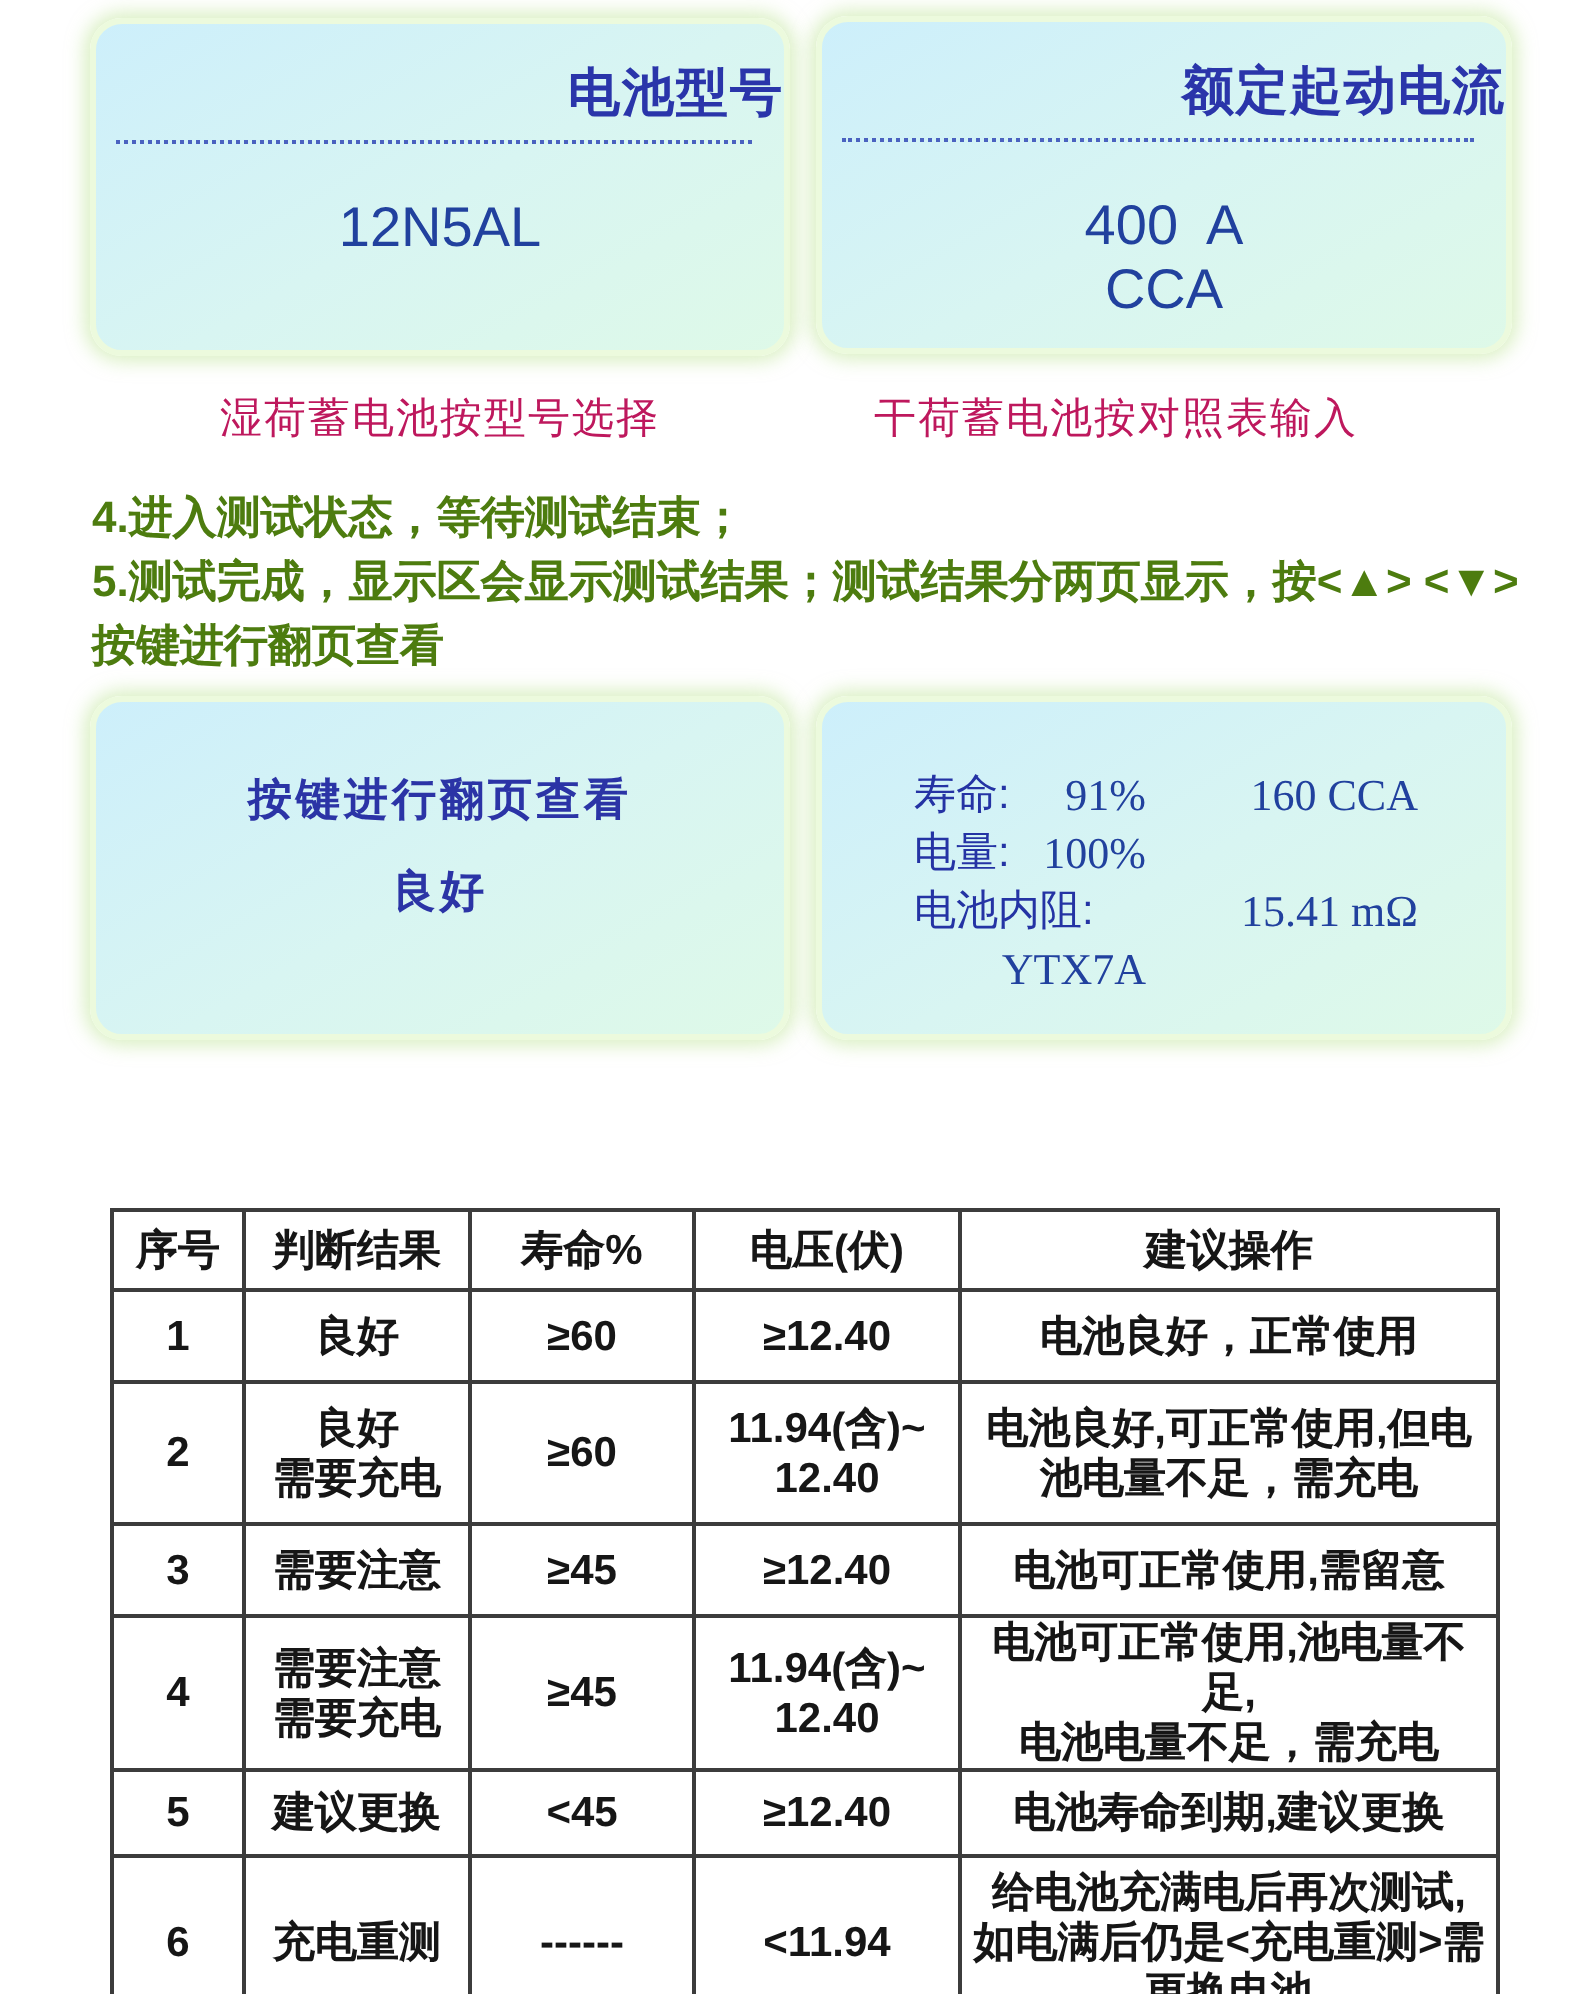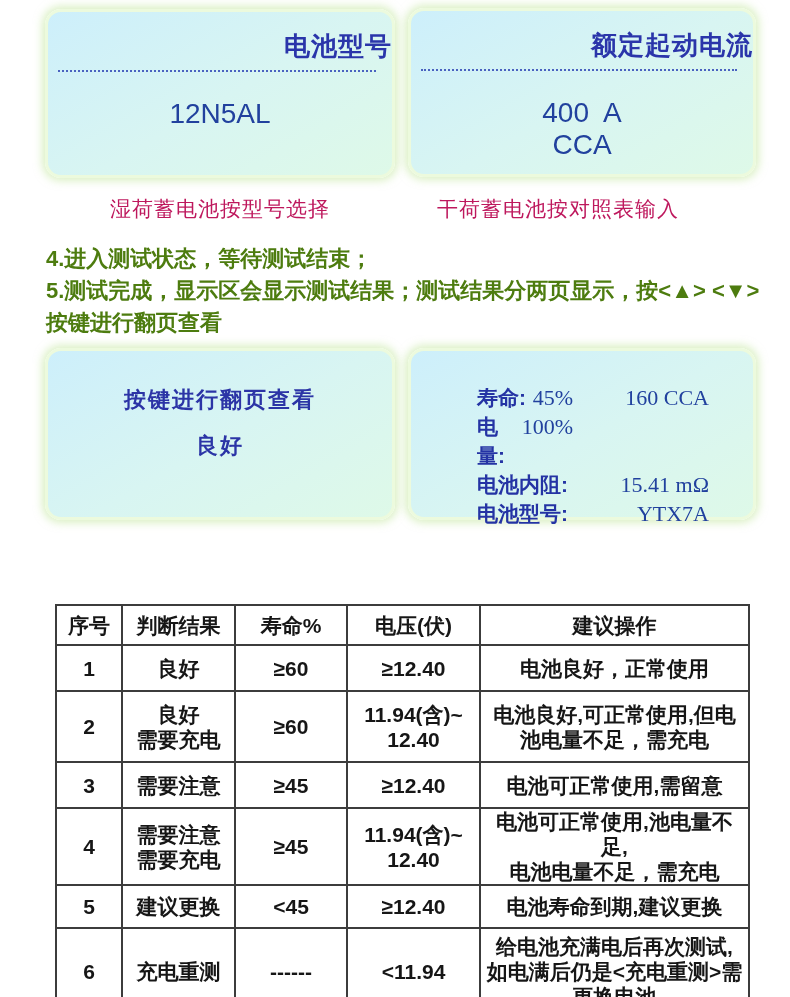--- a/index.html
+++ b/index.html
@@ -52,21 +52,21 @@
     text-align:center; font-size:22px; font-weight:700; color:#2b34a6;
     letter-spacing:2px;
   }
   #box-ability .ab-line1 { margin-top:34px; }
   #box-ability .ab-line2 { margin-top:16px; }
 
   
   #box-detail .detail-rows { padding:32px 50px 0 46px; }
   .lcd-data-row { display:grid; grid-template-columns:116px 136px; line-height:29px; }
   .lcd-data-row .c1 { display:flex; justify-content:space-between; }
-  .lcd-data-row .lbl { font-size:21px; font-weight:700; color:#2433a4;margin-left:20px; }
+  .lcd-data-row .lbl { font-size:21px; font-weight:400; color:#2433a4; }
   .lcd-data-row .mid, .lcd-data-row .rgt {
     font-family:"Liberation Serif", serif; font-size:22px; color:#21419e;
     text-align:right; white-space:pre;
   }
 
   
   #judge-table {
     position:absolute; left:55px; top:604px; width:695px;
     border-collapse:collapse; table-layout:fixed;
   }
@@ -113,42 +113,38 @@
   <div class="lcd" id="box-ability">
     <div class="ab-line ab-line1">按键进行翻页查看</div>
     <div class="ab-line ab-line2">良好</div>
   </div>
 
   <div class="lcd" id="box-detail">
     <div class="detail-rows">
       <div class="lcd-data-row">
         <span class="c1">
           <span class="lbl">寿命:</span>
-          <span class="mid">45%</span>
+          <span class="mid">91%</span>
         </span>
         <span class="rgt">160 CCA</span>
       </div>
       <div class="lcd-data-row">
         <span class="c1">
           <span class="lbl">电量:</span>
           <span class="mid">100%</span>
         </span>
       </div>
       <div class="lcd-data-row">
         <span class="c1">
           <span class="lbl">电池内阻:</span>
           <span class="mid"></span>
         </span>
         <span class="rgt">15.41 mΩ</span>
       </div>
       <div class="lcd-data-row">
-        <span class="c1">
-          <span class="lbl">电池型号:</span>
-          <span class="mid"></span>
-        </span>
         <span class="rgt">YTX7A</span>
       </div>
     </div>
   </div>
 
   <table id="judge-table">
     <colgroup>
       <col style="width:66px">
         <col style="width:113px">
         <col style="width:112px">

